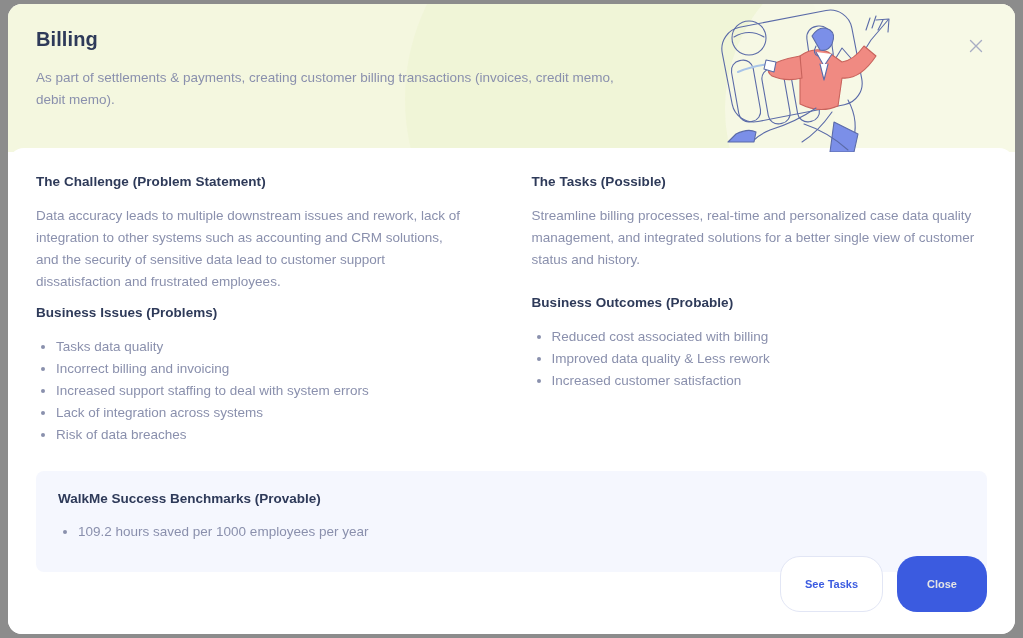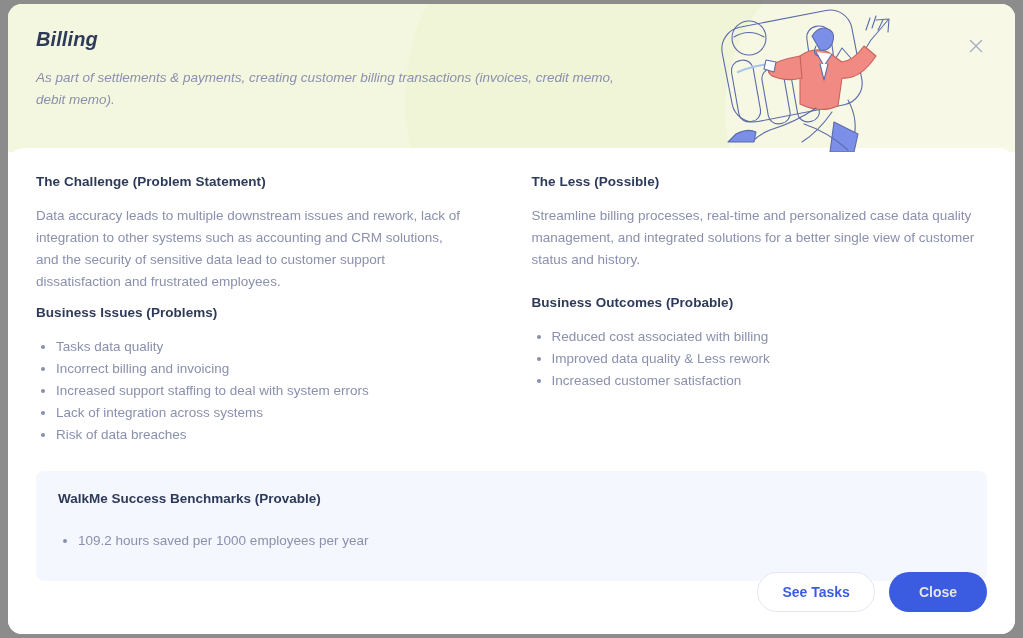--- a/index.html
+++ b/index.html
@@ -26,21 +26,20 @@
     border-radius: 14px;
     overflow: hidden;
   }
 
   
   .modal-header {
     position: relative;
     height: 148px;
     background: #f4f7df;
     overflow: hidden;
-    font-style: italic;
   }
 
   .header-blob {
     position: absolute;
     right: 180px;
     top: -120px;
     width: 430px;
     height: 430px;
     border-radius: 50%;
     background: #eff4d4;
@@ -173,43 +172,43 @@
     margin-top: 18px;
     background: #f5f7fe;
     border-radius: 8px;
     padding: 20px 22px 22px 22px;
   }
 
   .benchmark-heading {
     font-size: 13.5px;
     font-weight: bold;
     color: #2e3a59;
-    margin-bottom: 24px;
+    margin-bottom: 15px;
   }
 
   .benchmark-panel .bullet-list li { margin-bottom: 0; }
 
   
   .modal-footer {
     position: absolute;
     right: 28px;
     bottom: 22px;
     display: flex;
     align-items: center;
     gap: 14px;
   }
 
   .btn {
     border: none;
     border-radius: 20px;
     font-family: "Liberation Sans", sans-serif;
-    font-size: 14px;
+    font-size: 11px;
     font-weight: bold;
     cursor: pointer;
-    height: 40px;
+    height: 56px;
     display: inline-flex;
     align-items: center;
     justify-content: center;
   }
 
   .btn-secondary {
     background: #ffffff;
     color: #3b5be0;
     border: 1px solid #e2e6f5;
     padding: 0 24px;
@@ -305,21 +304,21 @@
             <li>Lack of integration across systems</li>
             <li>Risk of data breaches</li>
           </ul>
         </div>
 
       </div>
 
       <div class="col col-right">
 
         <div>
-          <div class="section-heading">The Less (Possible)</div>
+          <div class="section-heading">The Tasks (Possible)</div>
           <div class="section-para">Streamline billing processes, real-time and personalized case data quality management, and integrated solutions for a better single view of customer status and history.</div>
         </div>
 
         <div class="spacer-block"></div>
 
         <div>
           <div class="section-heading">Business Outcomes (Probable)</div>
           <ul class="bullet-list">
             <li>Reduced cost associated with billing</li>
             <li>Improved data quality &amp; Less rework</li>

